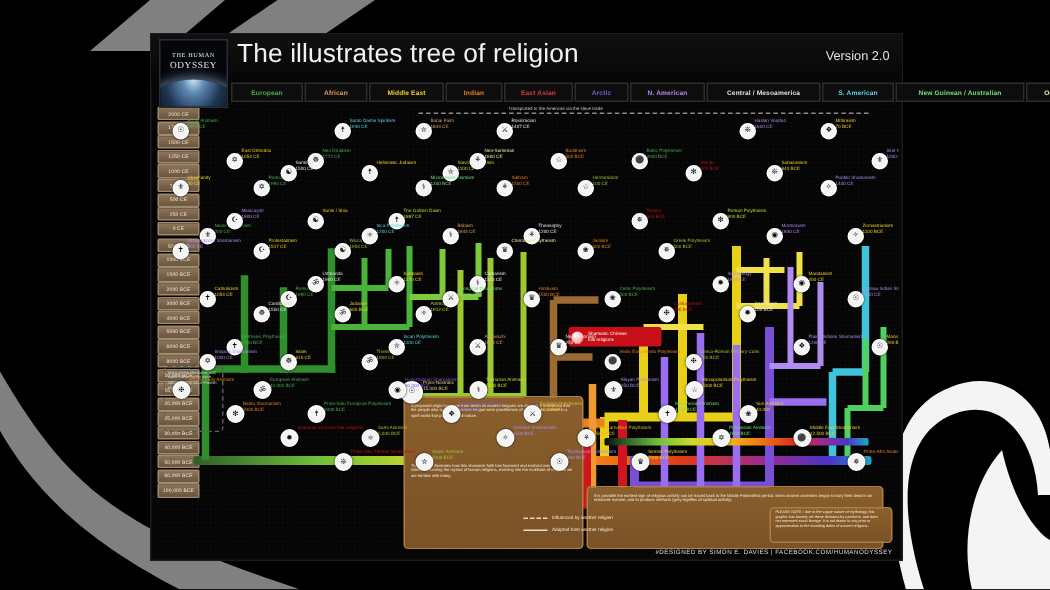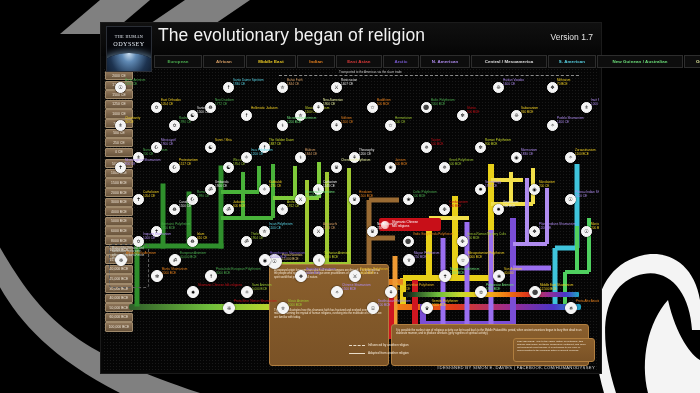--- a/index.html
+++ b/index.html
@@ -101,22 +101,22 @@
   </svg>
 
   <div id="poster">
 
     <div id="poster-header">
       <div id="logo">
         <div class="logo-t1">THE HUMAN</div>
         <div class="logo-t2">ODYSSEY</div>
         <div class="logo-globe"></div>
       </div>
-      <div id="poster-title">The evolutionary began of religion</div>
-      <div id="poster-version">Version 1.7</div>
+      <div id="poster-title">The illustrates tree of religion</div>
+      <div id="poster-version">Version 2.0</div>
     </div>
 
     <div id="legend-strip">
         <div class="legend-chip" style="color: rgb(76, 175, 80); flex-basis: 40px;">European</div>
         <div class="legend-chip" style="color: rgb(217, 160, 102); flex-basis: 34px;">African</div>
         <div class="legend-chip" style="color: rgb(242, 208, 36); flex-basis: 42px;">Middle East</div>
         <div class="legend-chip" style="color: rgb(232, 130, 30); flex-basis: 30px;">Indian</div>
         <div class="legend-chip" style="color: rgb(224, 58, 58); flex-basis: 38px;">East Asian</div>
         <div class="legend-chip" style="color: rgb(123, 92, 214); flex-basis: 28px;">Arctic</div>
         <div class="legend-chip" style="color: rgb(176, 140, 240); flex-basis: 42px;">N. American</div>

